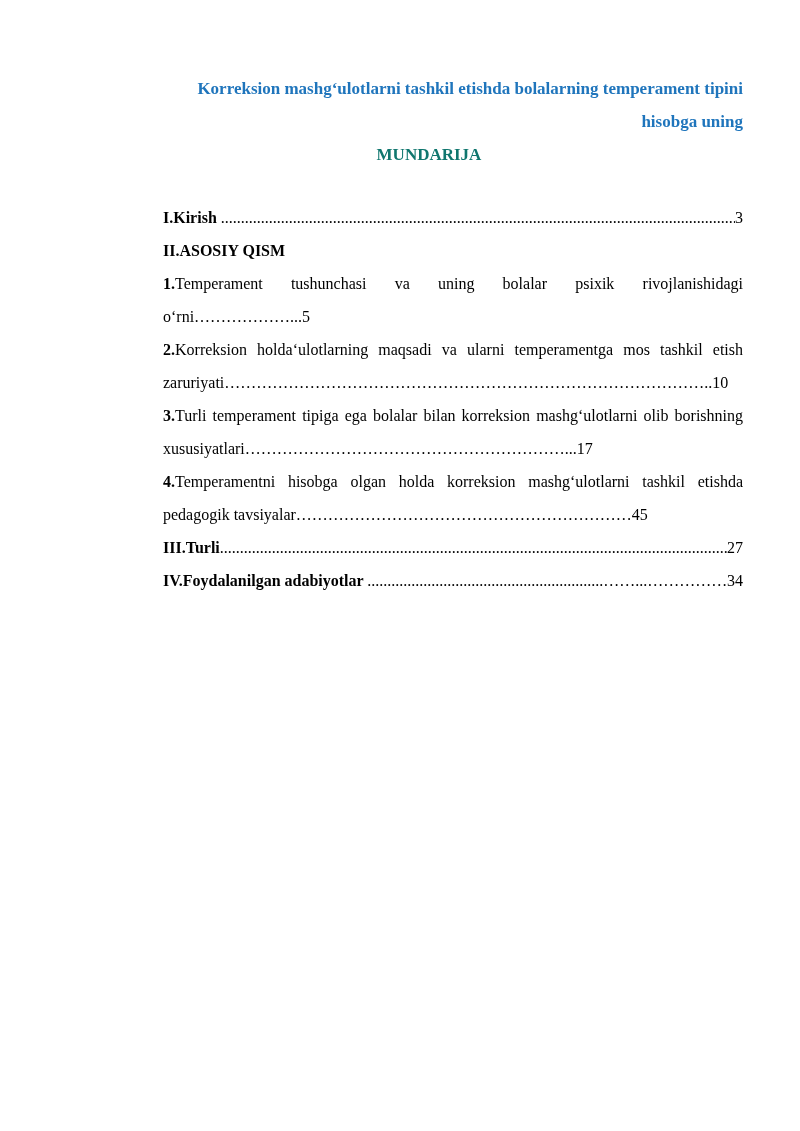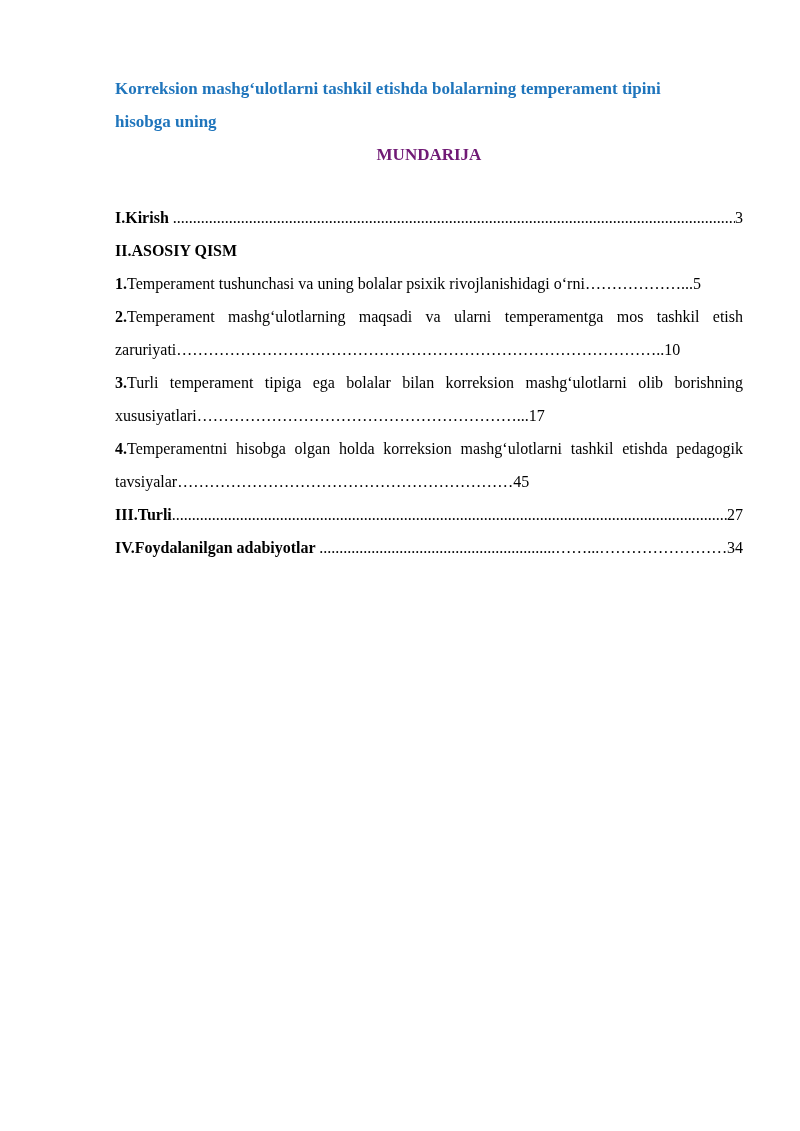--- a/index.html
+++ b/index.html
@@ -12,38 +12,39 @@
     height: 1131px;
     box-sizing: border-box;
     padding: 72px 57px 0 115px;
     background: #ffffff;
     font-family: "Liberation Serif", serif;
     font-size: 16px;
     color: #000000;
     overflow: hidden;
   }
   .doc-title {
-    text-align: left;
+    text-align: right;
     font-weight: bold;
     font-size: 17px;
     line-height: 33px;
     color: #1f75bc;
   }
   .doc-heading {
     text-align: center;
     font-weight: bold;
     font-size: 17px;
     line-height: 33px;
-    color: #701a75;
+    color: #0f766e;
   }
   .toc {
     margin-top: 30px;
   }
   .toc-entry {
     line-height: 33px;
+    margin-left: 48px;
   }
   .toc-entry.para {
     text-align: justify;
   }
   .toc-entry.leader {
     display: flex;
     align-items: baseline;
     text-align: left;
   }
   .b {
@@ -79,21 +80,21 @@
 
     <div class="toc-entry">
       <span class="b">II.ASOSIY QISM</span>
     </div>
 
     <div class="toc-entry para">
       <span class="b">1.</span><span>Temperament tushunchasi va uning bolalar psixik rivojlanishidagi o‘rni………………...5</span>
     </div>
 
     <div class="toc-entry para">
-      <span class="b">2.</span><span>Temperament mashg‘ulotlarning maqsadi va ularni temperamentga mos tashkil etish zaruriyati………………………………………………………………………………..10</span>
+      <span class="b">2.</span><span>Korreksion holda‘ulotlarning maqsadi va ularni temperamentga mos tashkil etish zaruriyati………………………………………………………………………………..10</span>
     </div>
 
     <div class="toc-entry para">
       <span class="b">3.</span><span>Turli temperament tipiga ega bolalar bilan korreksion mashg‘ulotlarni olib borishning xususiyatlari……………………………………………………...17</span>
     </div>
 
     <div class="toc-entry para">
       <span class="b">4.</span><span>Temperamentni hisobga olgan holda korreksion mashg‘ulotlarni tashkil etishda pedagogik tavsiyalar………………………………………………………45</span>
     </div>
 

